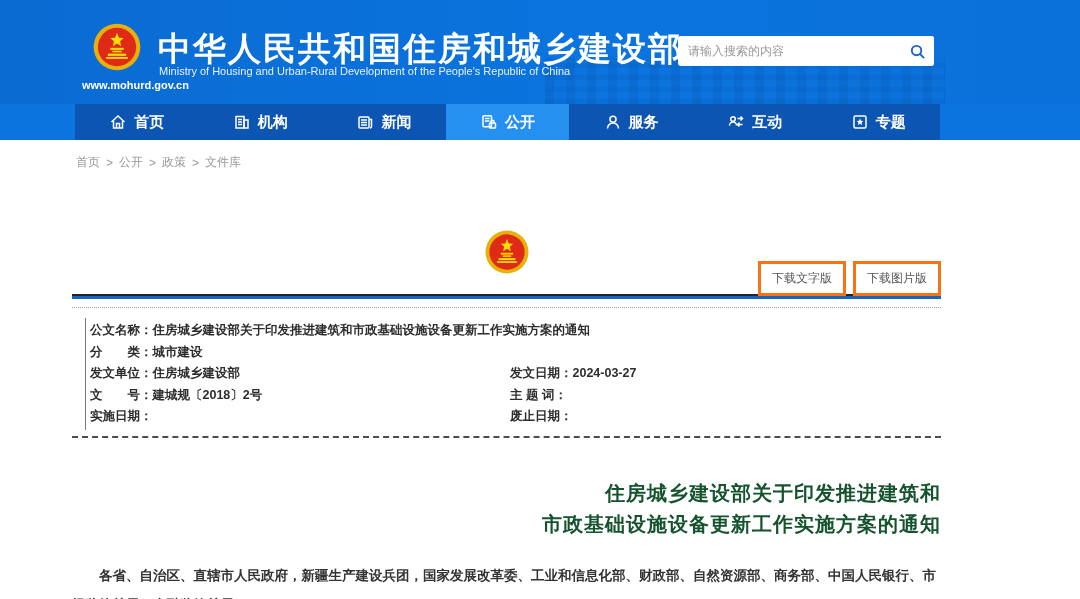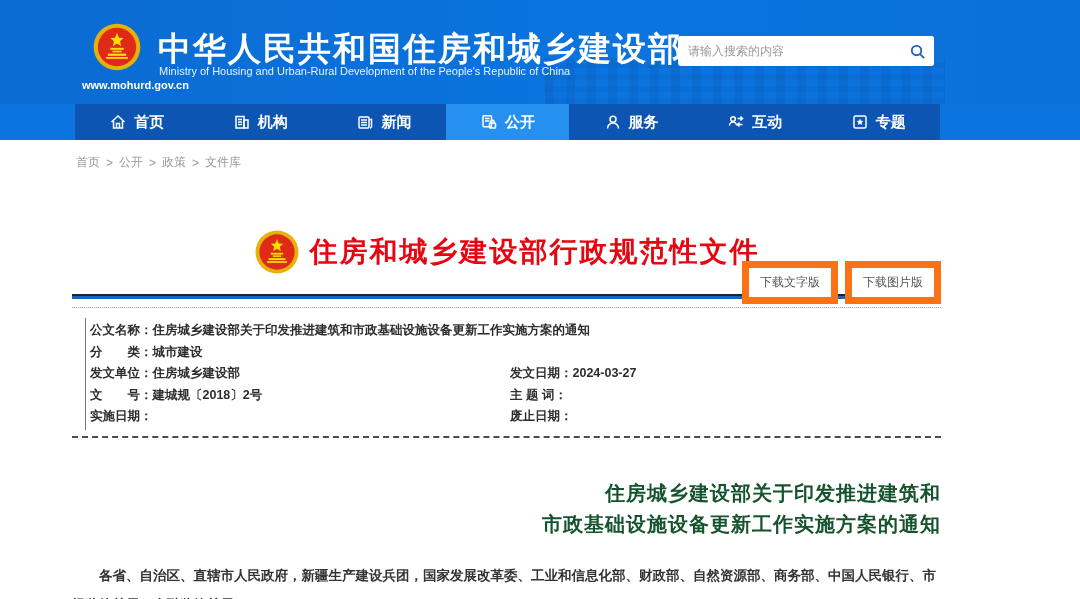--- a/index.html
+++ b/index.html
@@ -38,21 +38,21 @@
   
   .breadcrumb { margin:14px 0 0 76px; font-size:12px; color:#999;
     display:flex; gap:6px; align-items:center; }
   .breadcrumb a { color:#999; text-decoration:none; cursor:pointer; }
   
   .content { width:869px; margin-left:72px; }
   .banner { margin-top:53px; position:relative; height:66px; }
   .banner-center { display:flex; justify-content:center; align-items:center; gap:10px; height:56px; }
   .banner-title { color:#e60510; font-size:28px; font-weight:bold; letter-spacing:2px; white-space:nowrap; }
   .dl-buttons { position:absolute; right:0; top:37px; display:flex; gap:7px; }
-  .dl-btn { border:7px solid #f97316; background:#fff; color:#555; font-size:12px;
+  .dl-btn { border:3px solid #f97316; background:#fff; color:#555; font-size:12px;
     padding:6px 11px; cursor:pointer; font-family:inherit; white-space:nowrap; }
   .rule { margin-top:4px; height:5px; background:#1565c0; border-top:2px solid #1f2430; }
   .dotline { margin-top:8px; border-top:1px dotted #9aa5b1; height:0; }
   .meta { margin-top:10px; margin-left:13px; border-left:1px solid #777;
     padding:2px 0 2px 4px; font-size:12.5px; color:#2d2d2d; font-weight:600; }
   .meta-row { display:flex; line-height:21.5px; }
   .meta-cell { display:flex; }
   .meta-cell-l { flex:0 0 420px; }
   .meta-cell-r { flex:1; }
   .meta-label { white-space:pre; }
@@ -185,21 +185,20 @@
           <circle cx="30" cy="30" r="28" fill="#e7b10a"></circle>
           <circle cx="30" cy="30" r="23" fill="#df2a18"></circle>
           <polygon fill="#ffde00" points="30,13 32.3,18.8 38,19.2 33.7,23 35,29 30,25.8 25,29 26.3,23 22,19.2 27.7,18.8"></polygon>
           <g fill="#ffde00">
             <rect x="22" y="31" width="16" height="2.4"></rect>
             <rect x="24.5" y="34.4" width="11" height="2"></rect>
             <rect x="19" y="38" width="22" height="2.6"></rect>
             <rect x="17" y="42" width="26" height="2.2"></rect>
           </g>
         </svg>
-        <span class="banner-title">住房和城乡建设部行政规范性文件</span>
       </div>
       <div class="dl-buttons">
         <button class="dl-btn">下载文字版</button>
         <button class="dl-btn">下载图片版</button>
       </div>
     </div>
 
     <div class="rule"></div>
     <div class="dotline"></div>
 

